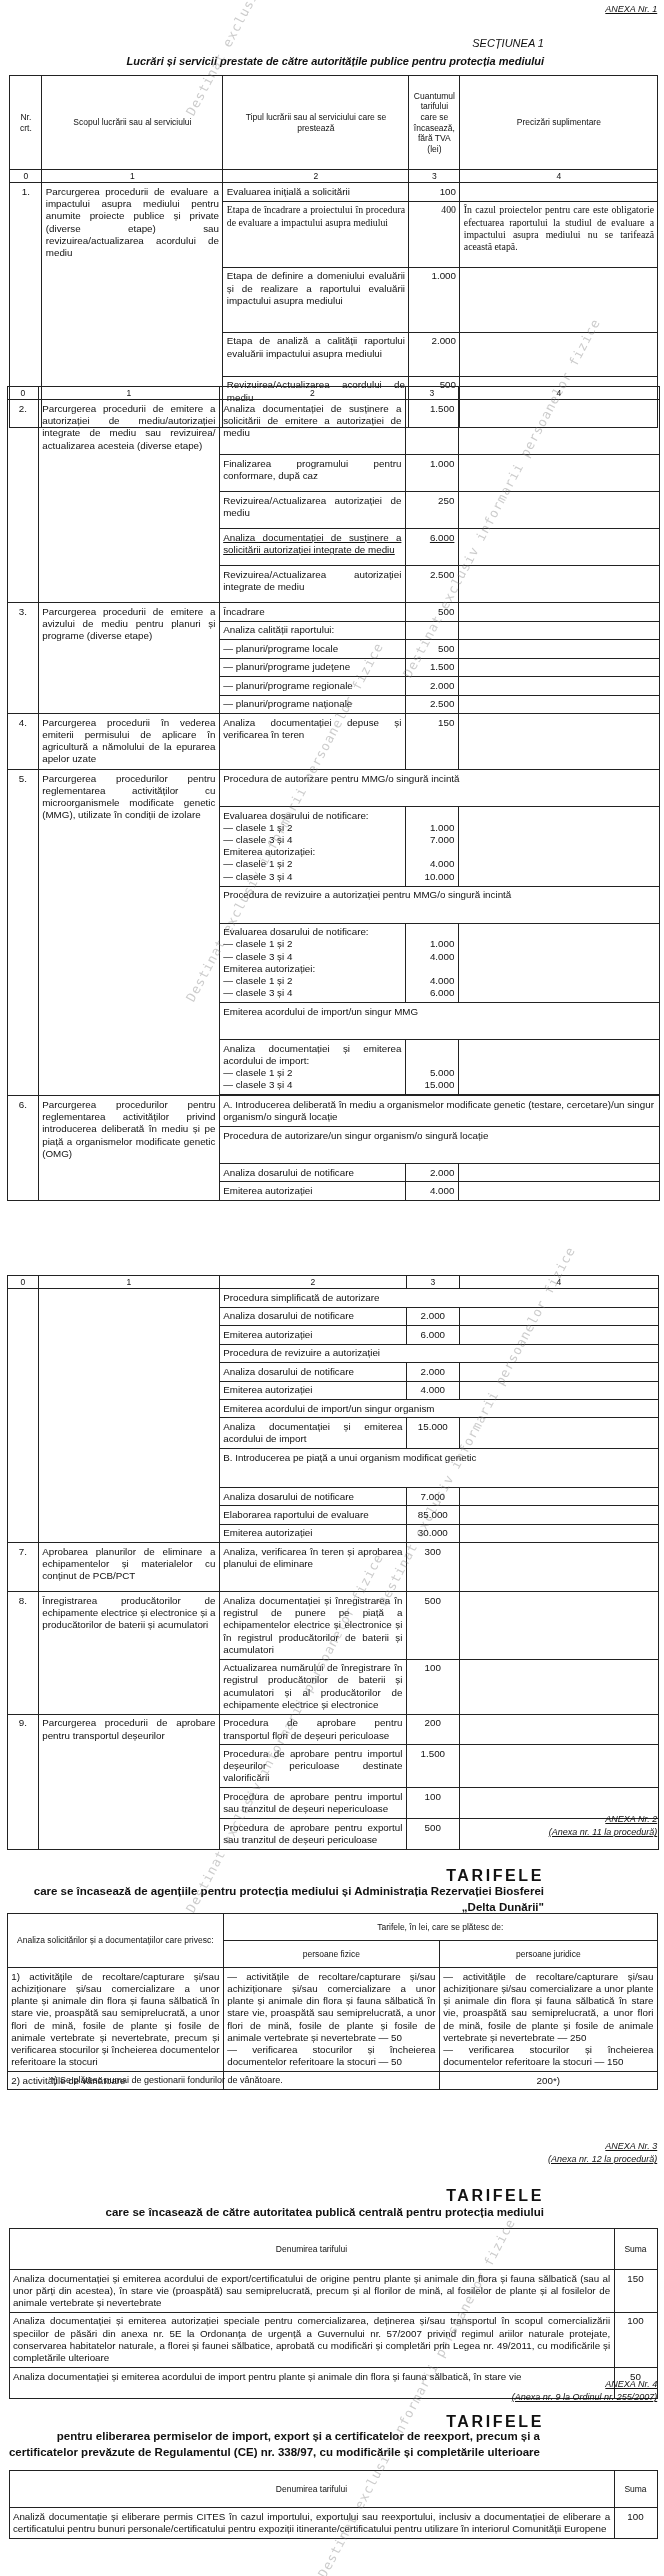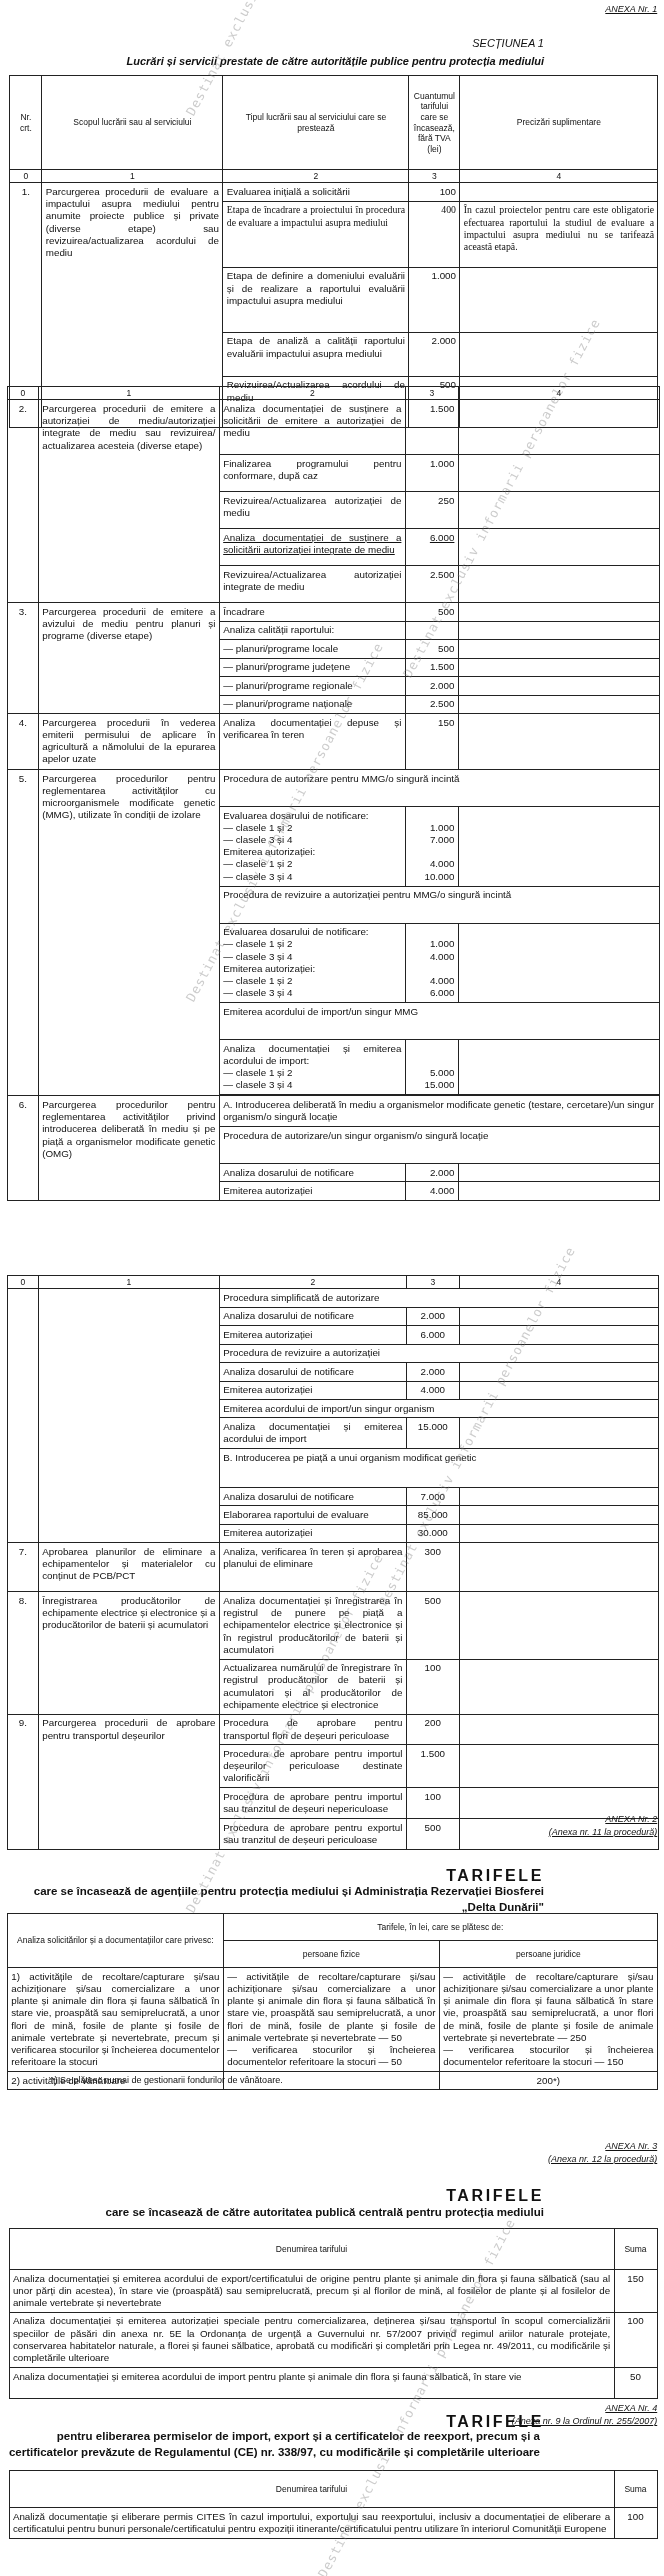--- a/index.html
+++ b/index.html
@@ -473,21 +473,21 @@
       <td class="just">Analiza documentației și emiterea autorizației speciale pentru comercializarea, deținerea și/sau transportul în scopul comercializării speciilor de păsări din anexa nr. 5E la Ordonanța de urgență a Guvernului nr. 57/2007 privind regimul ariilor naturale protejate, conservarea habitatelor naturale, a florei și faunei sălbatice, aprobată cu modificări și completări prin Legea nr. 49/2011, cu modificările și completările ulterioare</td>
       <td class="c">100</td>
     </tr>
     <tr style="height:31px;margin-left:46px;">
       <td class="just">Analiza documentației și emiterea acordului de import pentru plante și animale din flora și fauna sălbatică, în stare vie</td>
       <td class="c">50</td>
     </tr>
   </tbody>
     </table>
 
-  <div class="anexa" style="top:2378px;margin-top:24px;">
+  <div class="anexa" style="top:2378px;">
     <div>ANEXA Nr. 4</div>
     <div>(Anexa nr. 9 la Ordinul nr. 255/2007)</div>
   </div>
   <div class="title-center tarifele" style="top:2412px;">TARIFELE</div>
   <div class="title-center tarif-sub" style="top:2429px; padding:0 4px;">pentru eliberarea permiselor de import, export și a certificatelor de reexport, precum și a certificatelor prevăzute de Regulamentul (CE) nr. 338/97, cu modificările și completările ulterioare</div>
 
   <table style="left:8.5px; top:2470px; width:647px;">
     <colgroup>
         <col style="width:605px">
         <col style="width:43px">

